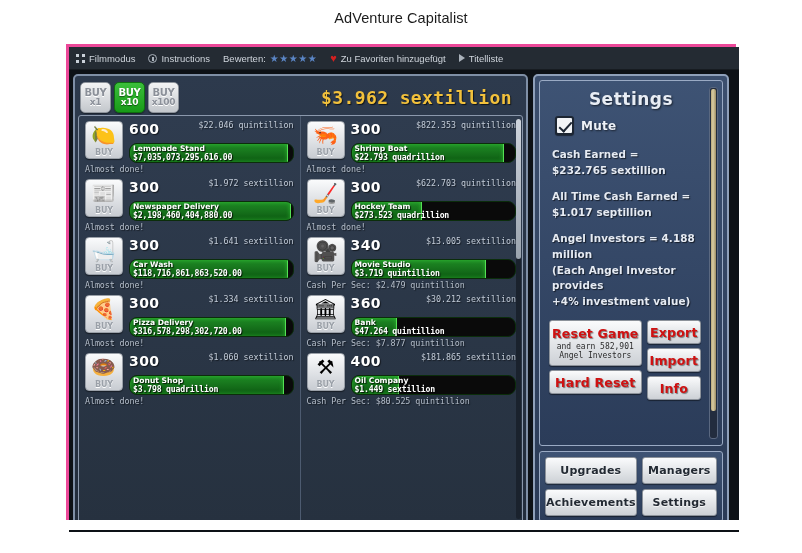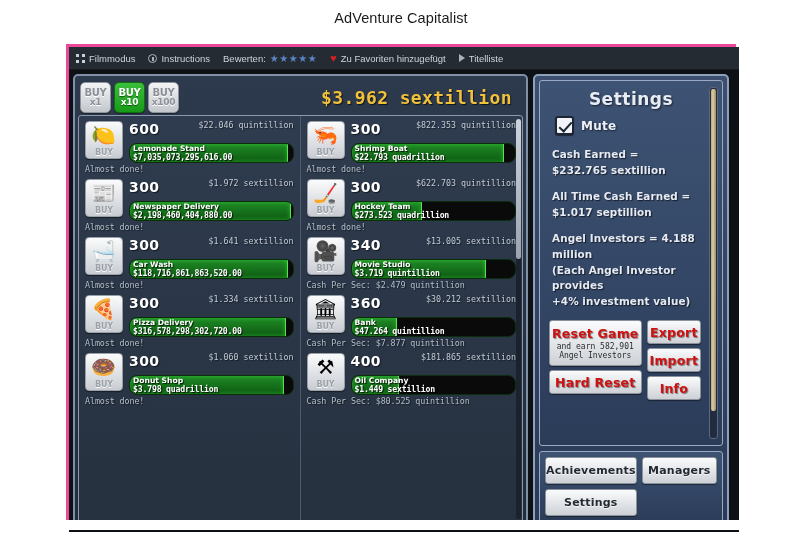--- a/index.html
+++ b/index.html
@@ -639,22 +639,23 @@
               </div>
             </div>
           </div>
 
           <div class="set-scroll">
             <div class="thumb"></div>
           </div>
         </div>
 
         <div class="nav-panel">
+          <div class="nbtn">Upgrades</div>
+          <div class="nbtn">Managers</div>
           <div class="nbtn">Achievements</div>
-          <div class="nbtn">Managers</div>
           <div class="nbtn">Settings</div>
         </div>
 
       </div>
     </div>
   </div>
 
   <div class="white-gap"></div>
 </div>
 

